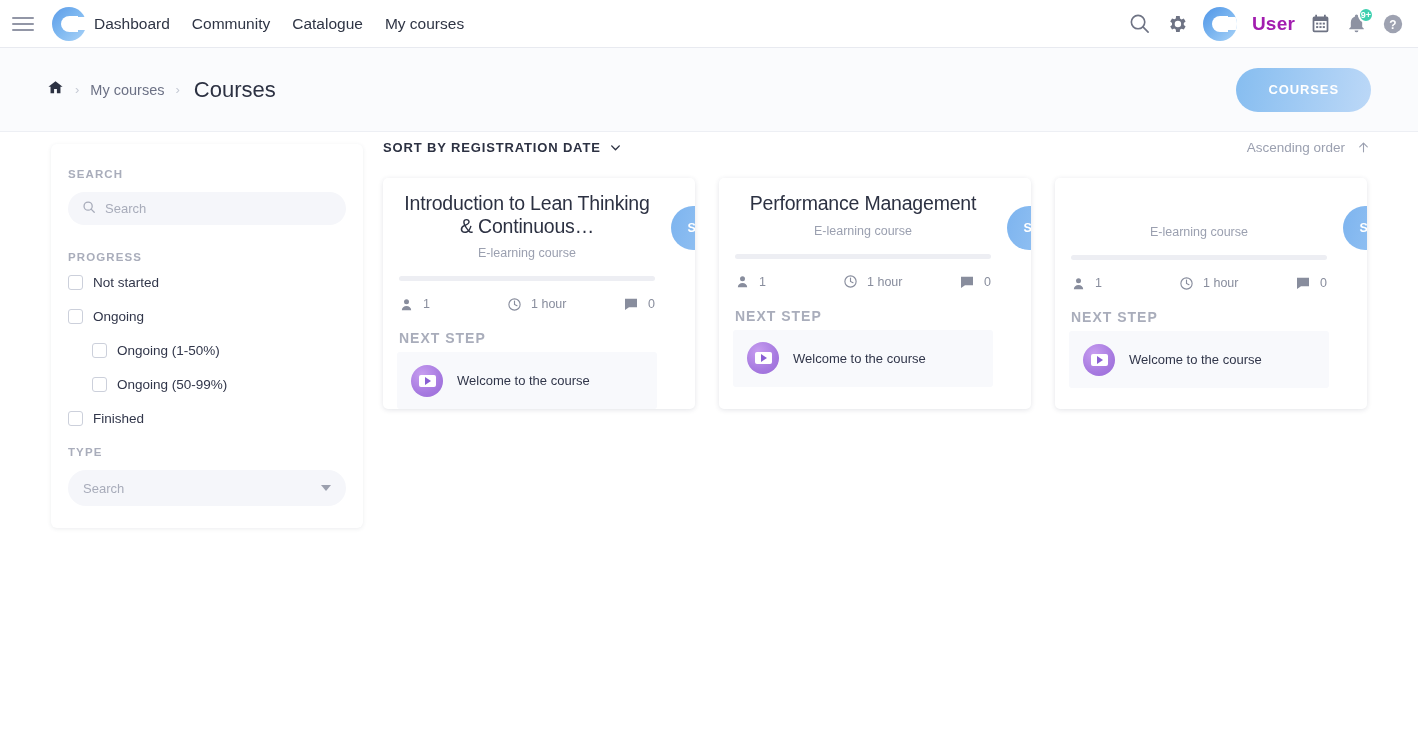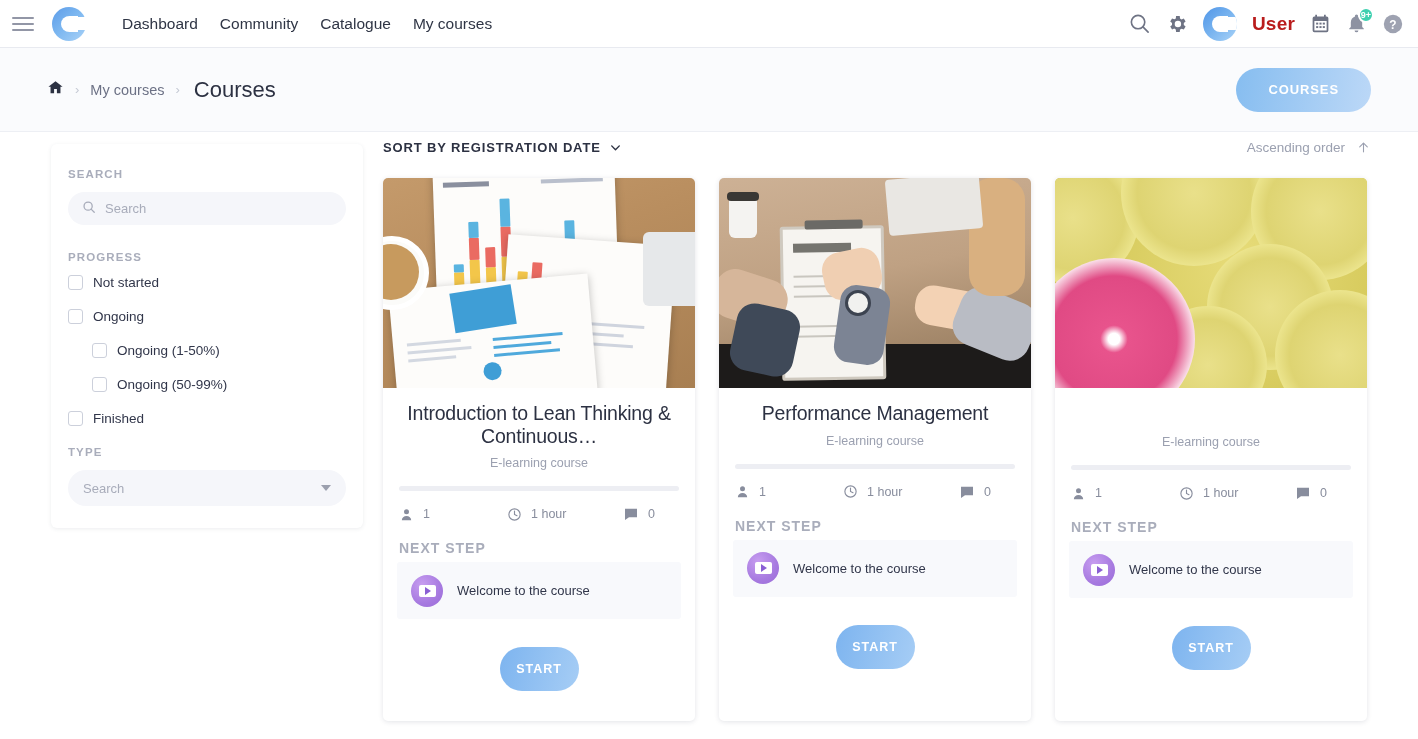--- a/index.html
+++ b/index.html
@@ -29,36 +29,36 @@
     background: linear-gradient(135deg, #5b9be8 0%, #7bb6f0 45%, #a9d2f7 100%);
   }
   .brand-logo .notch {
     position: absolute; right: -2px; top: 10px; width: 16px; height: 13px;
     background: #ffffff; border-radius: 2px;
   }
   .brand-logo .inner {
     position: absolute; left: 9px; top: 9px; width: 17px; height: 16px;
     background: #ffffff; border-radius: 50% 0 0 50%;
   }
-  .navlinks { display: flex; align-items: center; gap: 22px; margin-left: 36px; }
+  .navlinks { display: flex; align-items: center; gap: 22px; margin-left: 8px; }
   .navlink {
     font-size: 15.5px; color: #2f3545; text-decoration: none; cursor: pointer;
     white-space: nowrap;
   }
   .nav-right {
     margin-left: auto; display: flex; align-items: center; gap: 15px; padding-right: 14px;
   }
   .icon-btn { cursor: pointer; display: flex; align-items: center; justify-content: center; }
   .user-avatar {
     width: 34px; height: 34px; border-radius: 50%; position: relative; overflow: hidden;
     background: linear-gradient(135deg, #4f95e8 0%, #79b4ef 50%, #a9d3f8 100%);
   }
   .user-avatar .cut { position: absolute; right: -1px; top: 10px; width: 15px; height: 13px; background: #ffffff; border-radius: 2px; }
   .user-avatar .hole { position: absolute; left: 9px; top: 9px; width: 16px; height: 16px; background: #ffffff; border-radius: 50% 0 0 50%; }
-  .username { font-size: 19px; font-weight: bold; color: #b91c1c; letter-spacing: .2px; }
+  .username { font-size: 19px; font-weight: bold; color: #a21caf; letter-spacing: .2px; }
   .bell-wrap { position: relative; }
   .badge {
     position: absolute; right: -7px; top: -6px;
     background: #3fd0b0; color: #ffffff;
     font-size: 9px; font-weight: bold;
     border-radius: 50%; width: 16px; height: 16px;
     display: flex; align-items: center; justify-content: center;
     border: 2px solid #ffffff;
   }
 
@@ -133,21 +133,21 @@
     color: #2c3142; display: flex; align-items: center; gap: 8px; cursor: pointer;
   }
   .order {
     margin-left: auto; font-size: 13.5px; color: #9ba0b0;
     display: flex; align-items: center; gap: 12px; cursor: pointer;
   }
   .cards { display: flex; gap: 24px; padding-left: 20px; }
   .card {
     width: 312px; background: #ffffff; border-radius: 5px;
     box-shadow: 0 1px 5px rgba(40,50,80,.13);
-    overflow: hidden; display: flex; flex-direction: column;
+    overflow: hidden; display: flex; flex-direction: row;
   }
   .card-img { height: 210px; width: 100%; position: relative; overflow: hidden; }
   .card-body { padding: 14px 14px 0 14px; text-align: center; }
   .card-title {
     font-size: 19.5px; color: #2c3142; line-height: 1.16;
     font-weight: normal; letter-spacing: -.2px;
   }
   .card-sub { font-size: 12.5px; color: #9ba0b0; margin-top: 9px; }
   .progress {
     height: 5px; background: #edeef3; border-radius: 3px; margin: 16px 2px 0 2px;

